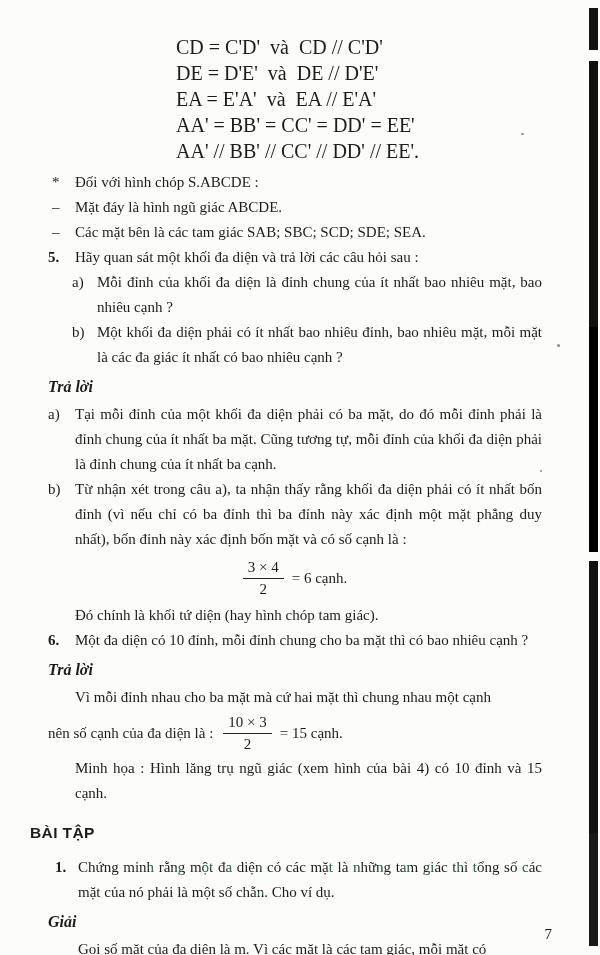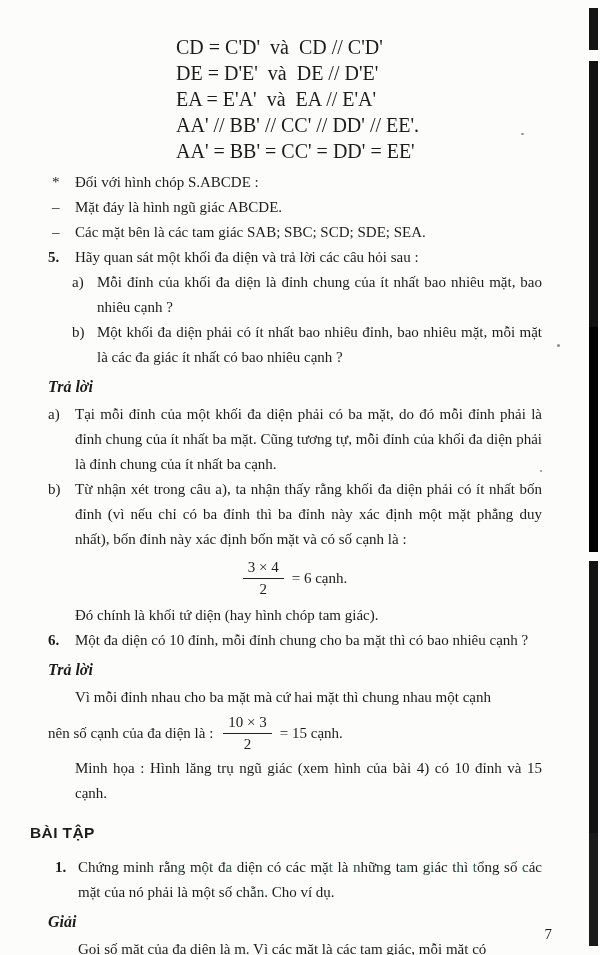--- a/index.html
+++ b/index.html
@@ -98,22 +98,22 @@
 <body>
 
 <div class="page">
 
   <div class="content">
 
     <div class="equations">
       <div>CD = C'D'  và  CD // C'D'</div>
       <div>DE = D'E'  và  DE // D'E'</div>
       <div>EA = E'A'  và  EA // E'A'</div>
+      <div>AA' = BB' = CC' = DD' = EE'</div>
       <div>AA' // BB' // CC' // DD' // EE'.</div>
-      <div>AA' = BB' = CC' = DD' = EE'</div>
     </div>
 
     <div class="bullets">
       <div class="row">
         <span class="m star">*</span>
         <span class="t">Đối với hình chóp S.ABCDE :</span>
       </div>
       <div class="row">
         <span class="m star">–</span>
         <span class="t">Mặt đáy là hình ngũ giác ABCDE.</span>

